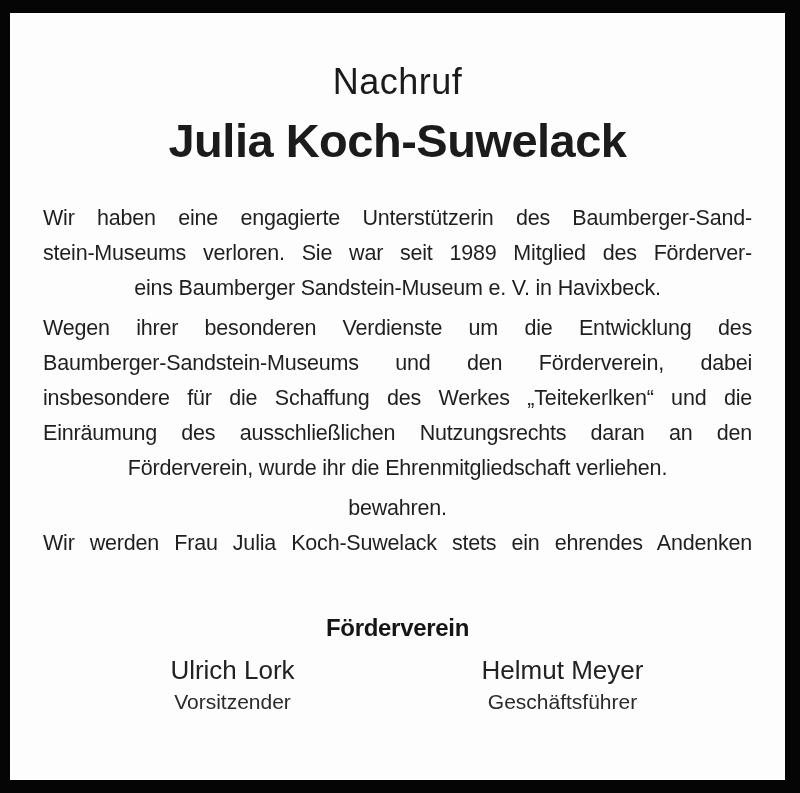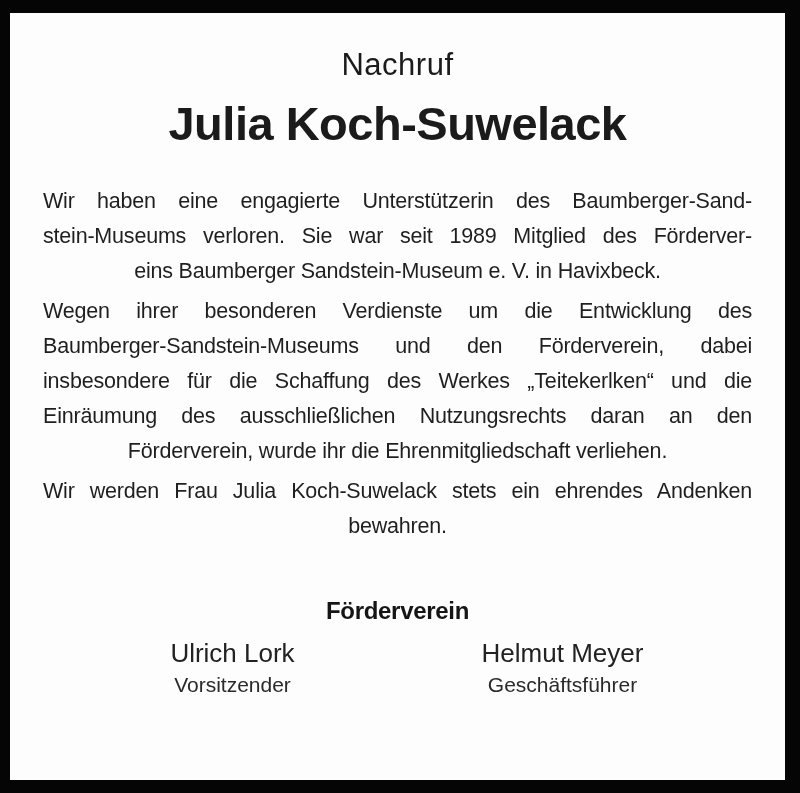--- a/index.html
+++ b/index.html
@@ -23,25 +23,25 @@
     box-sizing: border-box;
     width: 100%;
     height: 100%;
     background: #fdfdfd;
     padding: 28px 33px 20px 33px;
     color: #1b1b1b;
   }
 
   .kicker {
     text-align: center;
-    font-size: 31px;
+    font-size: 36px;
     font-weight: 400;
     letter-spacing: 0.5px;
     line-height: 40px;
-    margin-top: 4px;
+    margin-top: 21px;
   }
 
   .deceased-name {
     text-align: center;
     font-size: 47px;
     font-weight: 700;
     letter-spacing: -0.5px;
     line-height: 58px;
     margin-top: 10px;
   }
@@ -126,22 +126,22 @@
 
       <div class="paragraph">
         <div class="bodyline jline">Wegen ihrer besonderen Verdienste um die Entwicklung des</div>
         <div class="bodyline jline">Baumberger-Sandstein-Museums und den Förderverein, dabei</div>
         <div class="bodyline jline">insbesondere für die Schaffung des Werkes „Teitekerlken“ und die</div>
         <div class="bodyline jline">Einräumung des ausschließlichen Nutzungsrechts daran an den</div>
         <div class="bodyline lline">Förderverein, wurde ihr die Ehrenmitgliedschaft verliehen.</div>
       </div>
 
       <div class="paragraph">
+        <div class="bodyline lline">bewahren.</div>
         <div class="bodyline jline">Wir werden Frau Julia Koch-Suwelack stets ein ehrendes Andenken</div>
-        <div class="bodyline lline">bewahren.</div>
       </div>
 
     </div>
 
     <div class="signature">
       <div class="org-line">Förderverein</div>
 
       <div class="signers-row">
         <div class="signer">
           <div class="signer-name">Ulrich Lork</div>

